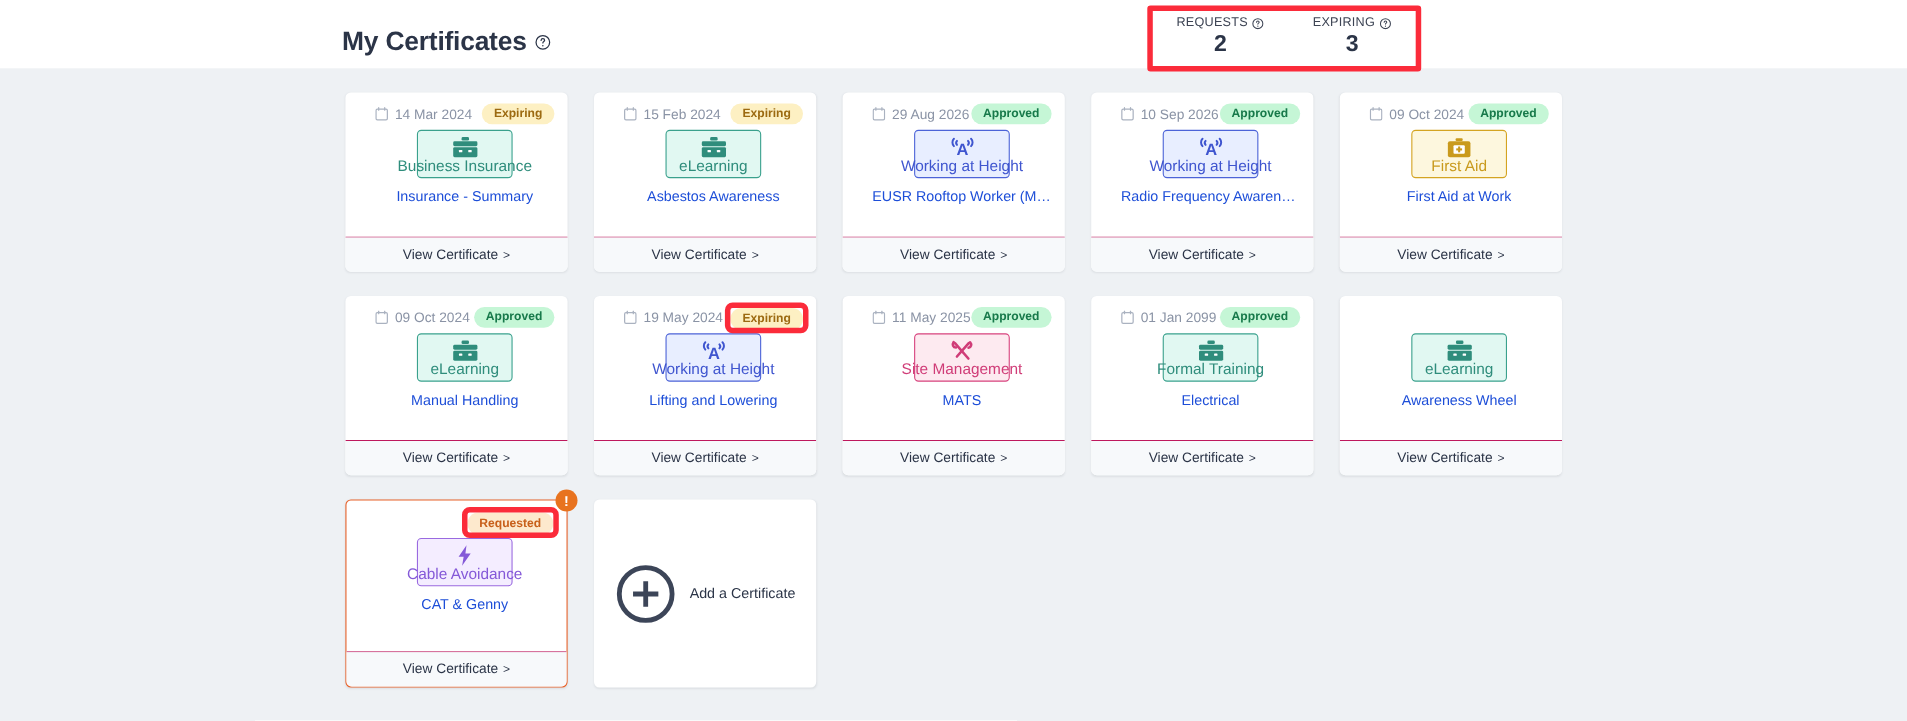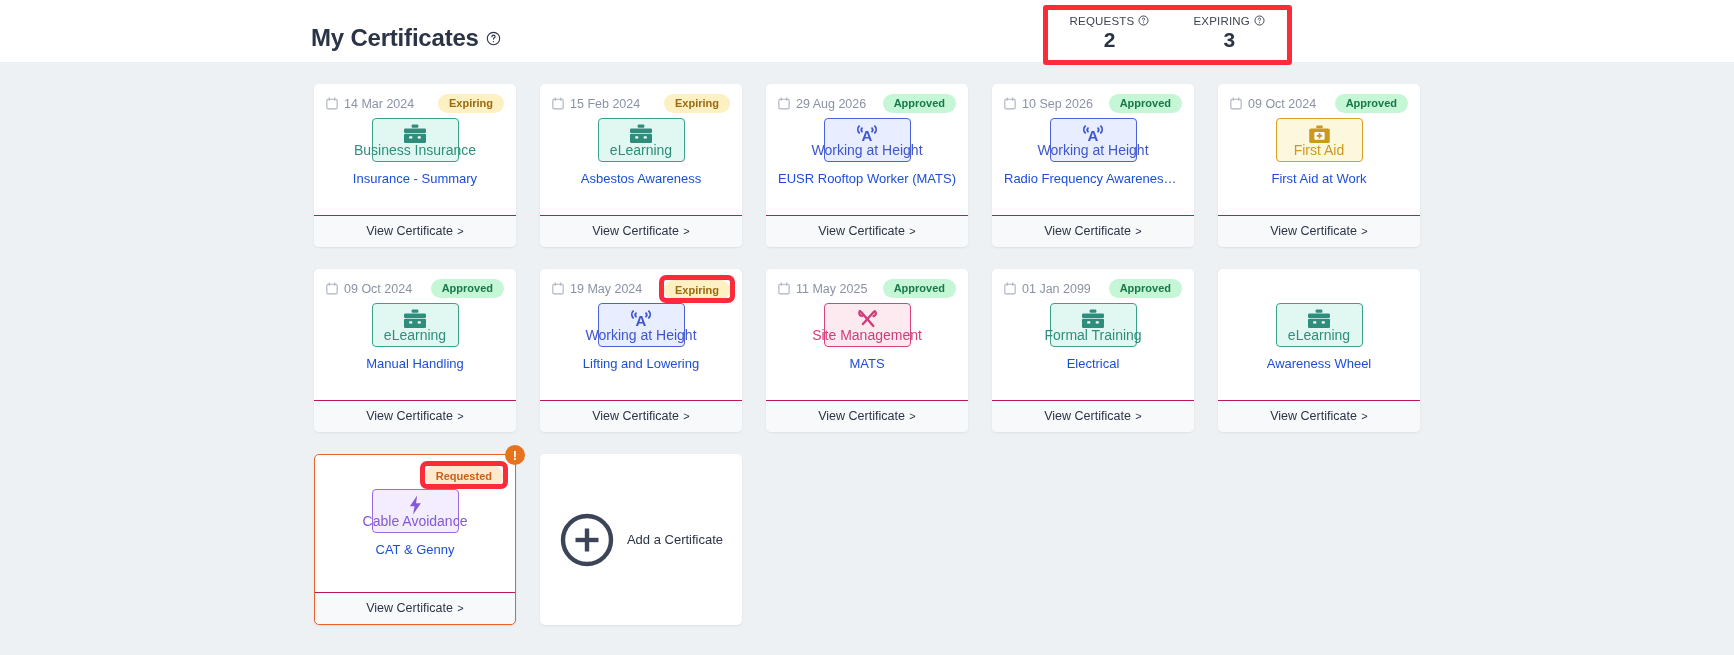--- a/index.html
+++ b/index.html
@@ -49,21 +49,21 @@
     border: 5px solid #fb2b3a;
     border-radius: 3px;
     background: #fff;
   }
   .counter {
     padding: 5px 22px 8px 22px;
     text-align: center;
     min-width: 83px;
   }
   .counter-label {
-    display: flex; align-items: flex-start; justify-content: center; gap: 4px;
+    display: flex; align-items: flex-end; justify-content: center; gap: 4px;
     font-size: 11.5px;
     color: #3d4454;
     letter-spacing: 0.2px;
   }
   .counter-label .help-icon { width: 11px; height: 11px; color:#3d4454; }
   .counter-label .help-icon svg { width: 11px; height: 11px; }
   .counter-value {
     font-size: 21px;
     font-weight: bold;
     color: #2b3447;
@@ -93,21 +93,21 @@
     display: flex;
     flex-direction: column;
     height: 163px;
   }
   .card.requested {
     border: 1.5px solid #e8622a;
     height: 171px;
   }
   .card-body {
     flex: 1;
-    padding: 10px 12px 0 12px;
+    padding: 10px 12px 0 27px;
     display: flex;
     flex-direction: column;
     align-items: center;
   }
   .card-top {
     width: 100%;
     display: flex;
     align-items: center;
     justify-content: space-between;
     height: 19px;

